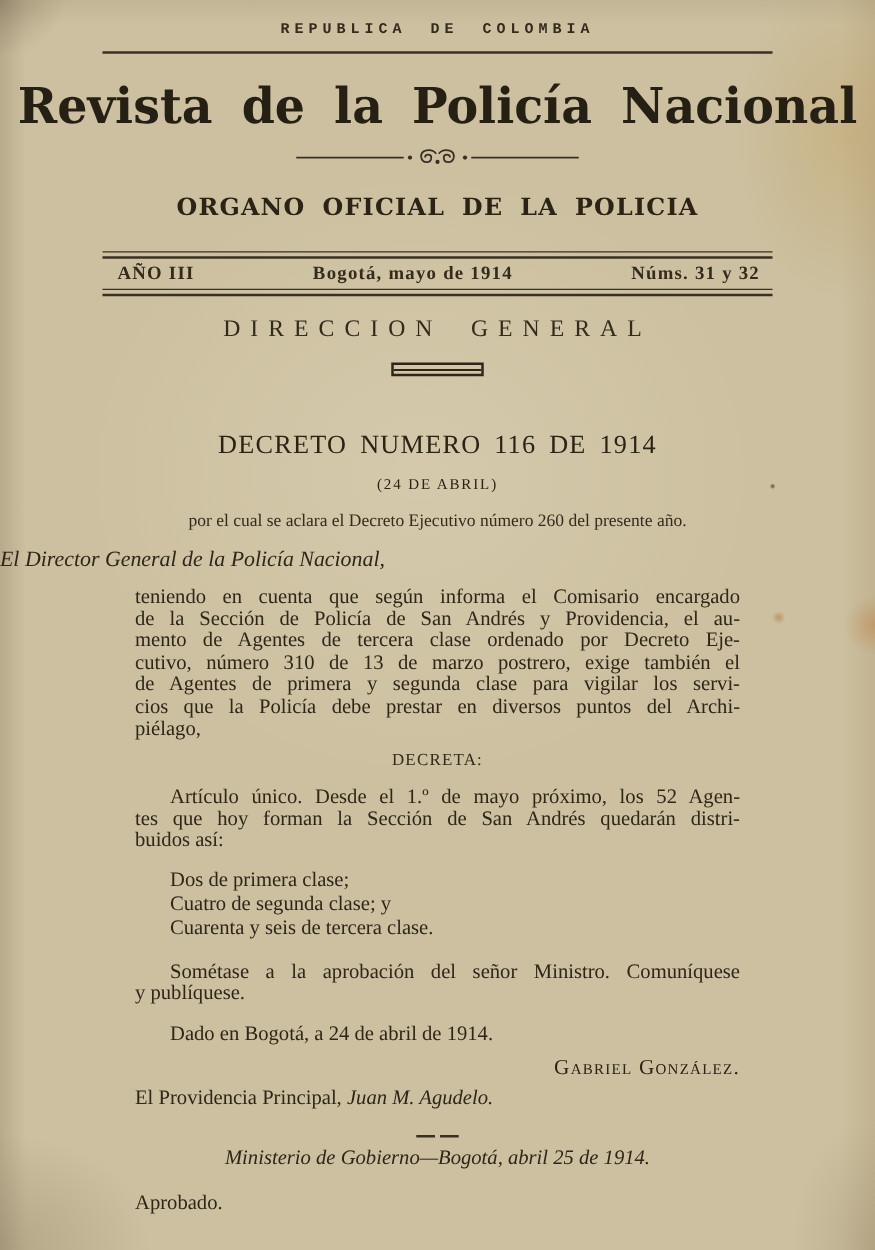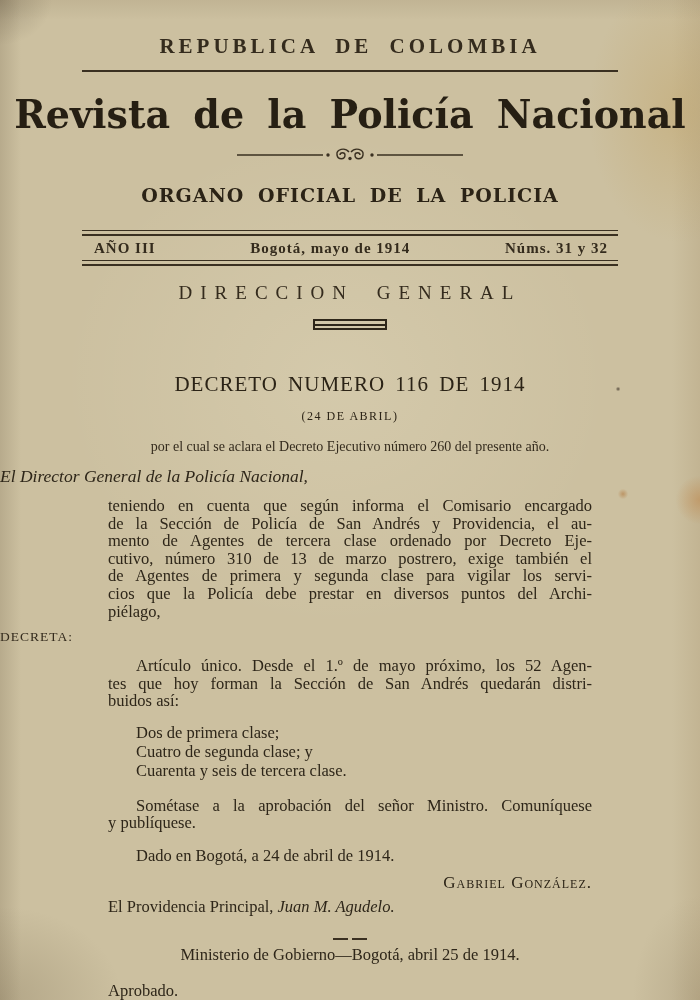--- a/index.html
+++ b/index.html
@@ -17,23 +17,23 @@
       radial-gradient(circle 3px at 88.3% 38.9%, rgba(60,50,40,.8), transparent 80%),
       radial-gradient(ellipse 170px 130px at 0% 100%, rgba(112,97,70,.28), transparent 72%),
       radial-gradient(ellipse 70px 60px at 0% 0%, rgba(85,73,55,.30), transparent 75%),
       radial-gradient(ellipse 90px 140px at 100% 100%, rgba(120,102,72,.22), transparent 75%),
       radial-gradient(ellipse 420px 380px at 48% 38%, rgba(255,250,228,.16), transparent 65%),
       linear-gradient(to right, rgba(110,95,70,.22), rgba(110,95,70,0) 3%),
       linear-gradient(to left, rgba(150,125,85,.18), rgba(150,125,85,0) 4%),
       linear-gradient(to bottom, rgba(130,112,80,.15), rgba(130,112,80,0) 2%);
   }
   .kicker{
-    padding-top:34px;text-align:center;
-    font-size:21px;font-weight:bold;letter-spacing:4px;
-    word-spacing:8px;color:#342b1d;
+    padding-top:16px;text-align:center;
+    font-size:12px;font-weight:bold;letter-spacing:4px;
+    word-spacing:8px;color:#342b1d;font-family:Liberation Mono, monospace;
   }
   .rule-single{width:536px;margin:11px auto 0;border-top:2px solid #3a3021;}
   .title{
     margin:16px 0 0;text-align:center;
     font-family:"DejaVu Serif", serif;font-weight:bold;
     font-size:38px;line-height:52px;letter-spacing:0px;
     word-spacing:10px;color:#261f13;
     transform:scaleY(1.04);
   }
   .ornament{margin-top:6px;text-align:center;height:18px;}
@@ -68,36 +68,36 @@
     margin-top:12px;text-align:center;
     font-size:12px;letter-spacing:1.5px;color:#2b2316;
   }
   .decree-summary{margin-top:15px;text-align:center;font-size:14px;color:#342b1d;}
   .decree-issuer{margin-top:11px;text-align:left;font-style:italic;font-size:17.5px;}
   .textblock{margin:0 108px;width:484px;font-size:16.5px;line-height:17.6px;}
   .mt-par{margin-top:10px;}
   .line{display:block;text-align:justify;text-align-last:justify;}
   .line-end{display:block;text-align:left;text-align-last:left;}
   .indent{text-indent:28px;}
-  .decreta{margin-top:9px;text-align:left;font-size:13.5px;letter-spacing:1px;color:#342b1d;}
+  .decreta{margin-top:9px;text-align:center;font-size:13.5px;letter-spacing:1px;color:#342b1d;}
   .dist{margin-top:14px;}
   .dist .line-end{margin-top:1.5px;}
   .sometase{margin-top:17px;}
   .dado{margin-top:15px;}
   .signature{
     margin-top:9px;text-align:right;padding-right:4px;
     font-variant:small-caps;font-size:17px;letter-spacing:1px;color:#2b2316;
   }
   .secretary{margin-top:7px;}
   .dash-divider{margin-top:13px;text-align:center;height:6px;}
   .dash-divider span{
     display:inline-block;width:15px;border-top:2px solid #3a3021;
     margin:0 2px;vertical-align:middle;
   }
-  .ministry-line{margin-top:10px;text-align:center;font-size:16.5px;}
+  .ministry-line{margin-top:10px;text-align:center;font-style:italic;font-size:16.5px;}
   .aprobado{margin-top:17px;}
   .it{font-style:italic;}
 </style>
 </head>
 <body>
 
 <div class="page">
 
   <div class="kicker">REPUBLICA  DE  COLOMBIA</div>
   <div class="rule-single"></div>

